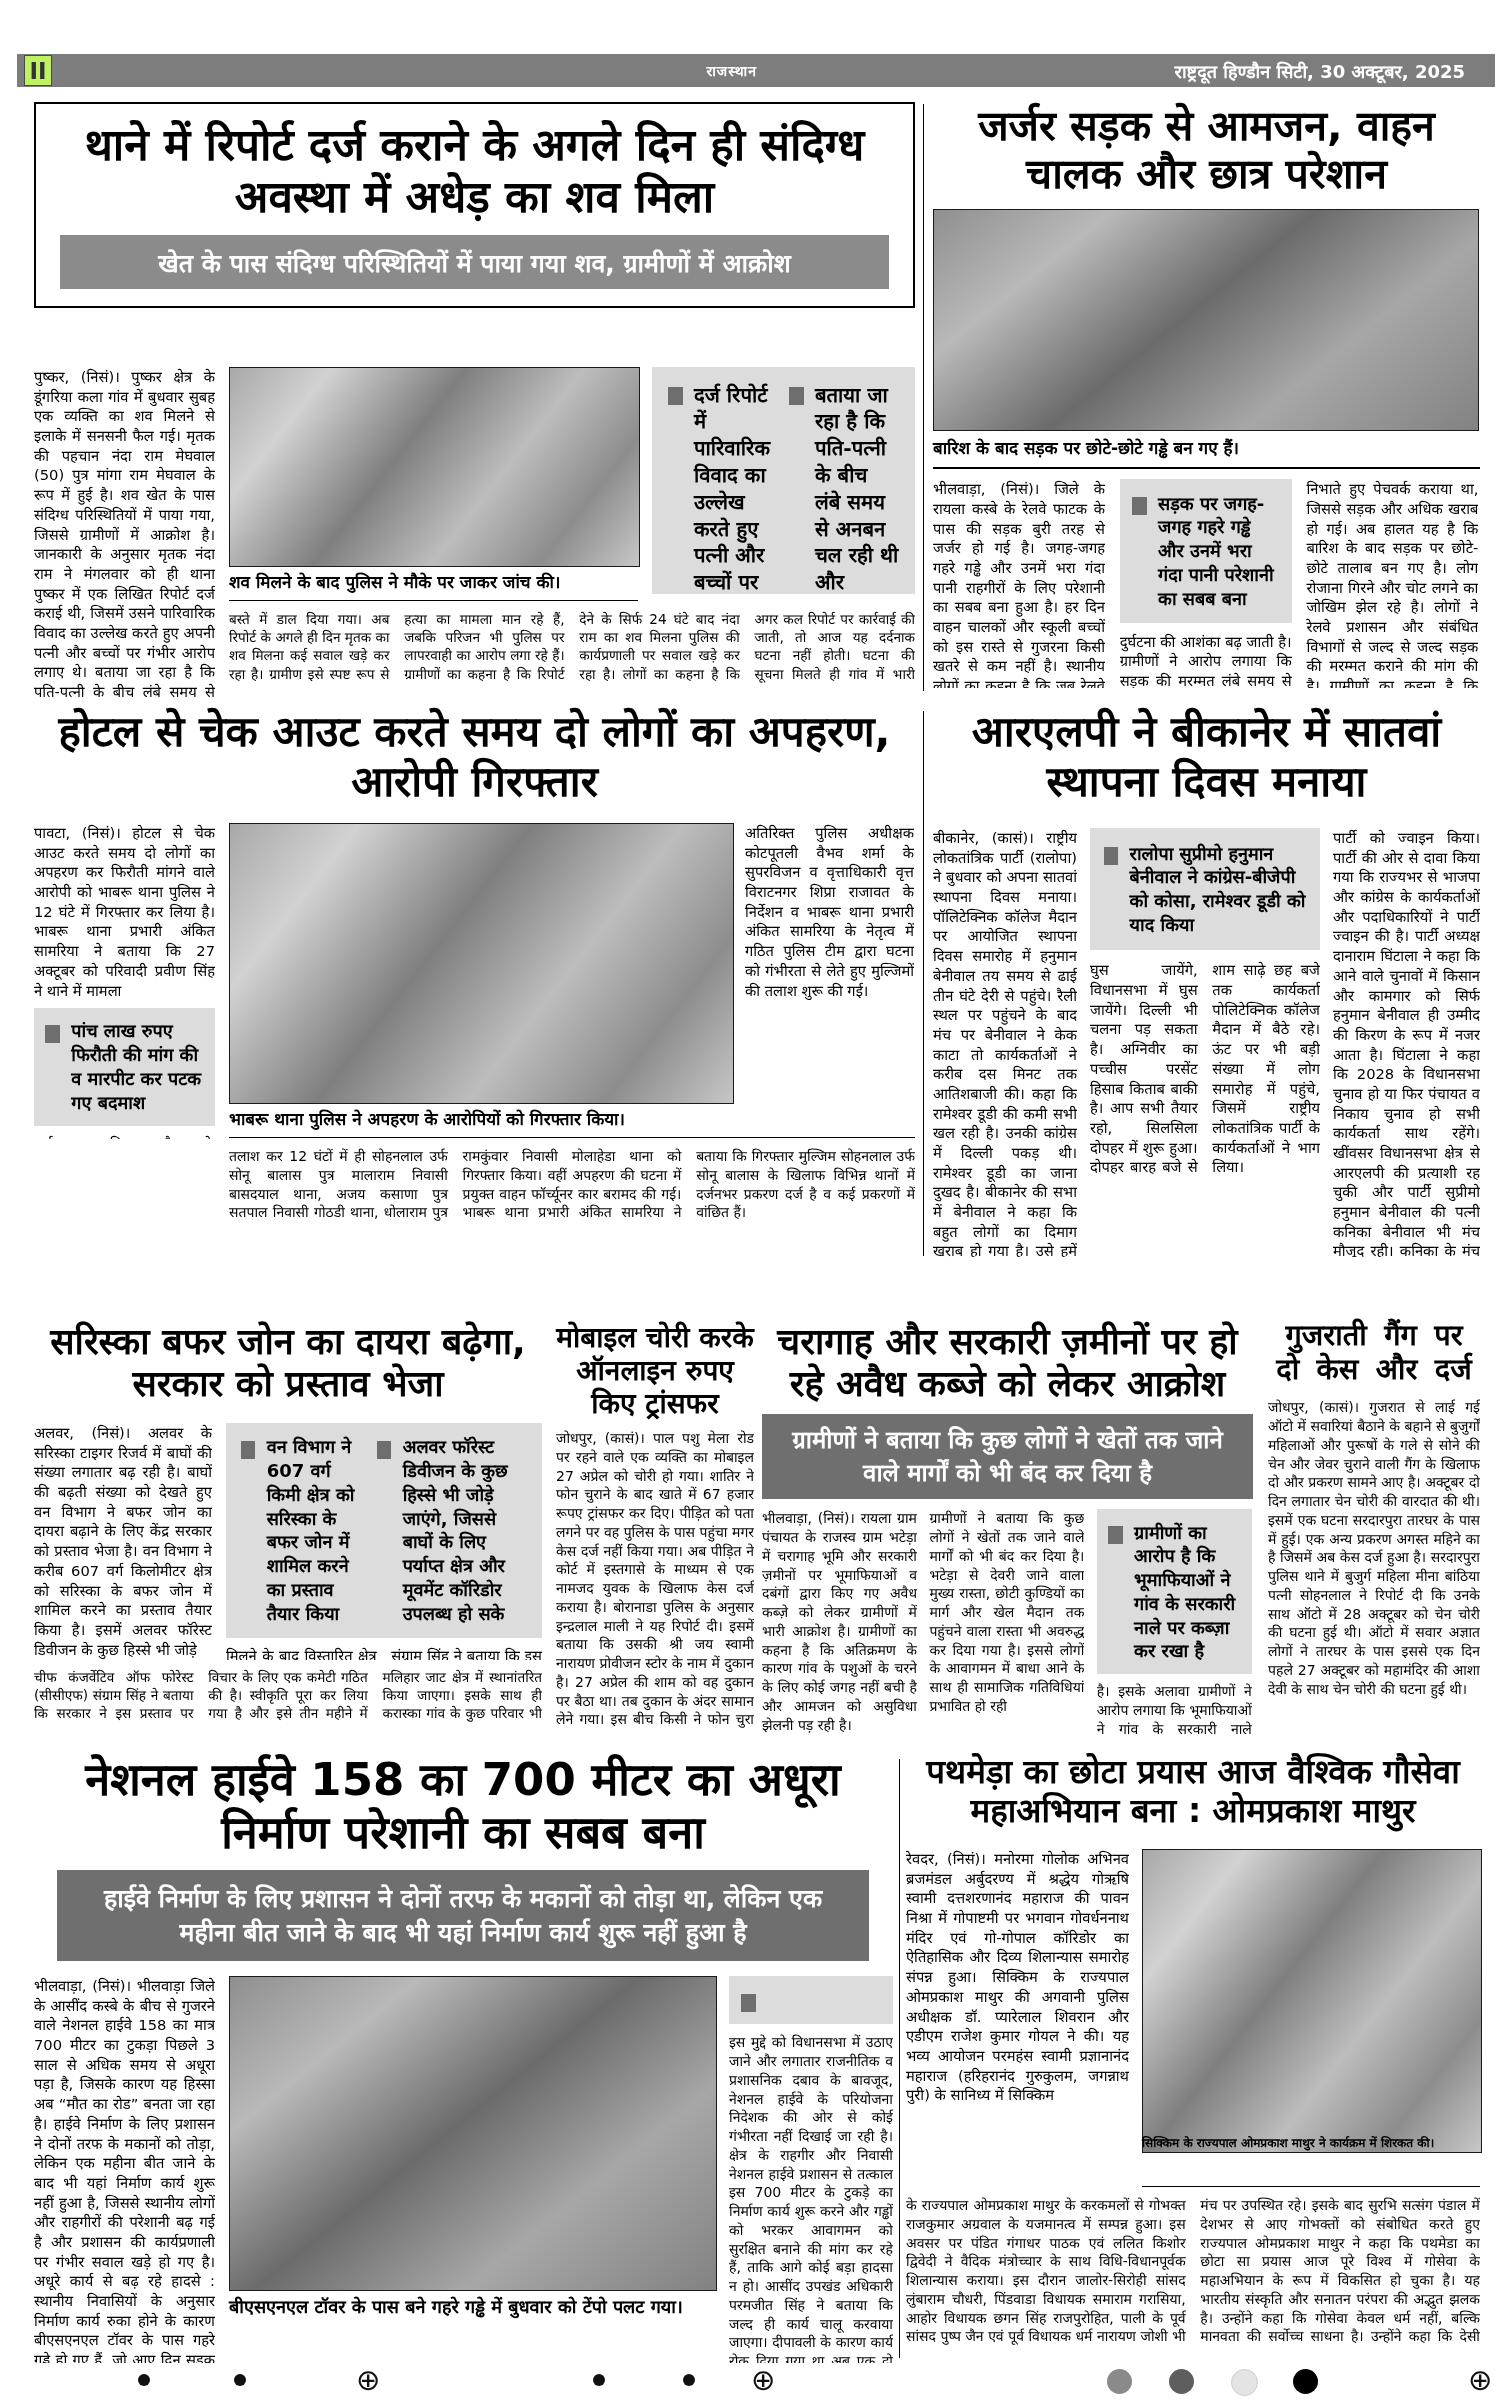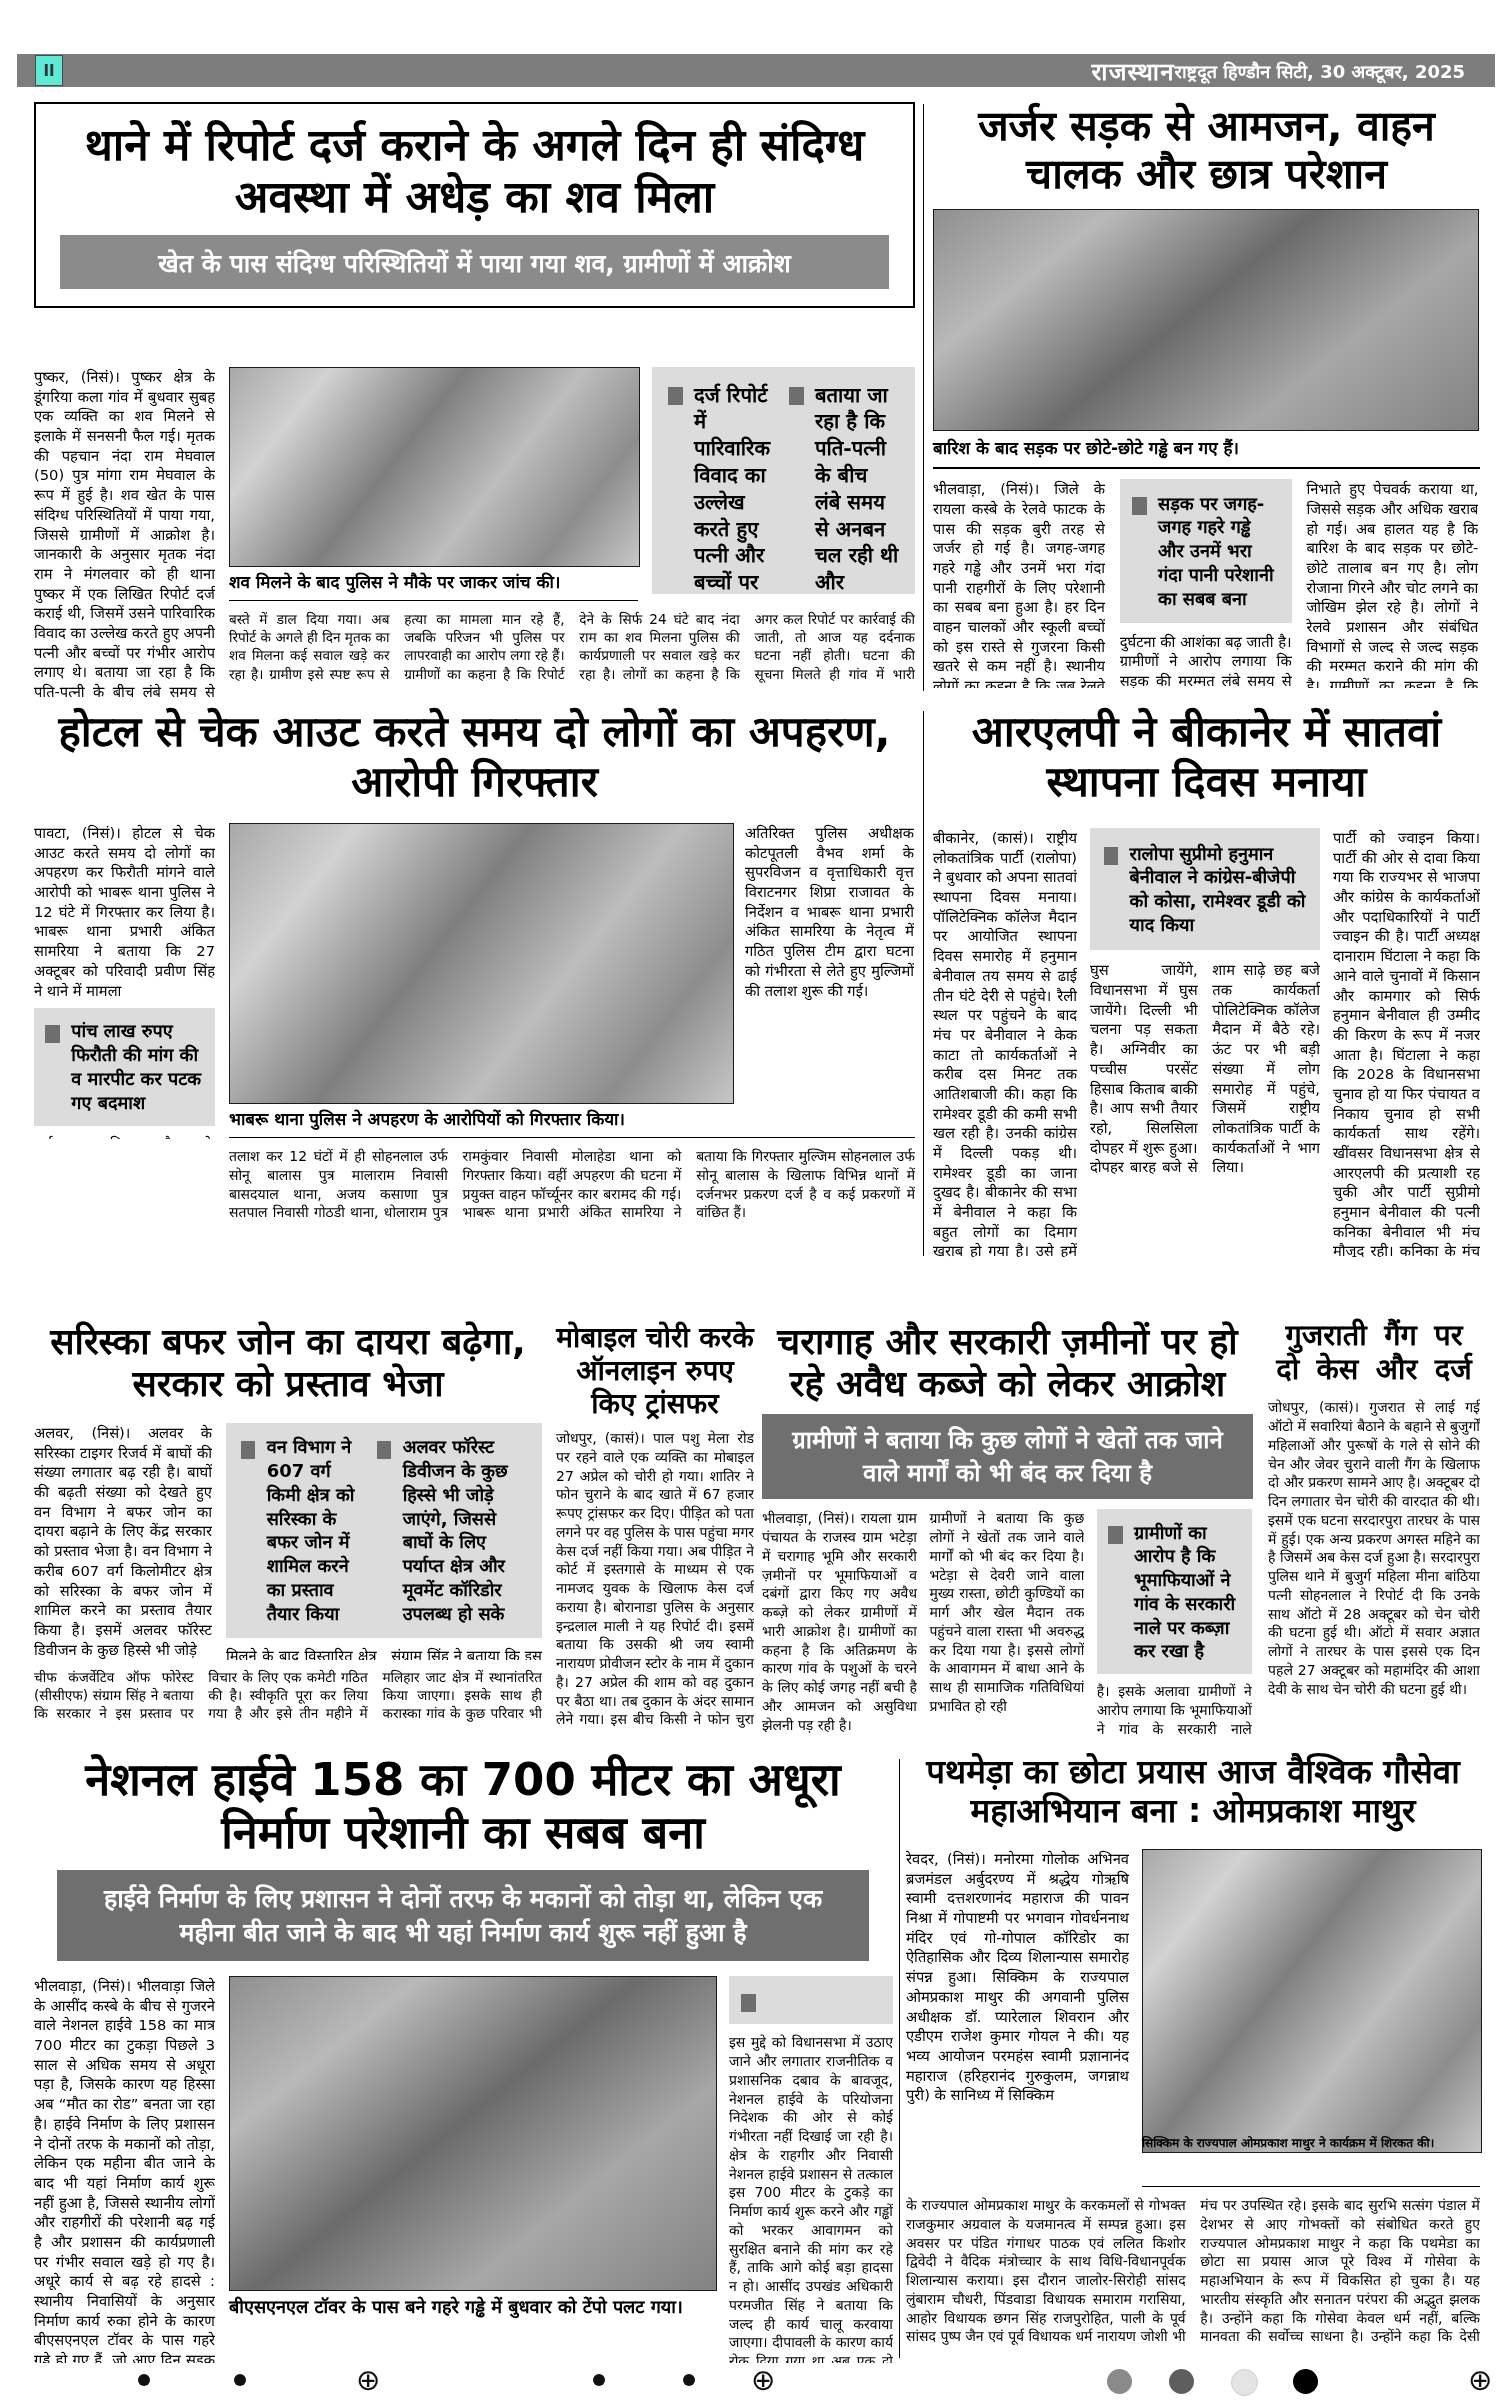--- a/index.html
+++ b/index.html
@@ -2,24 +2,24 @@
 <html style="font-size:9px"><head>
 <meta charset="utf-8">
 <style>
   html,body{margin:0;padding:0;background:#e8e8e8;}
   .page{position:relative;width:1512px;height:2401px;background:#ffffff;
         font-family:"DejaVu Sans",sans-serif;color:#000;overflow:hidden;}
   .abs{position:absolute;}
   
   .masthead{position:absolute;top:54px;left:17px;width:1478px;height:33px;
             background:#7d7d7d;display:flex;align-items:center;}
-  .pageno{width:26px;height:29px;background:#5eead4;border:1.1px solid #4a4a4a;margin-left:18px;
+  .pageno{width:26px;height:29px;background:#bef264;border:1.1px solid #4a4a4a;margin-left:7px;
           display:flex;align-items:center;justify-content:center;
-          font-size:15px;font-weight:bold;color:#333;}
-  .mast-section{flex:1;text-align:right;color:#fff;font-size:24px;font-weight:bold;letter-spacing:1.1px;}
+          font-size:23px;font-weight:bold;color:#333;}
+  .mast-section{flex:1;text-align:center;color:#fff;font-size:14px;font-weight:bold;letter-spacing:1.1px;}
   .mast-edition{color:#fff;font-size:18px;font-weight:bold;padding-right:30px;white-space:nowrap;}
   .mast-spacer{width:237px;}
   
   .hl{font-weight:bold;text-align:center;line-height:1.18;color:#000;}
   .bodytxt{font-size:14.7px;line-height:1.34;text-align:justify;overflow:hidden;}
   .caption{font-weight:bold;font-size:17px;line-height:1.25;}
   .photo{border:1.1px solid #1a1a1a;
          background:linear-gradient(128deg,#a8a8a8 0%,#d2d2d2 18%,#7f7f7f 42%,#bdbdbd 63%,#8d8d8d 82%,#c7c7c7 100%);}
   .photo.dark{background:linear-gradient(141deg,#8f8f8f 0%,#b9b9b9 22%,#6b6b6b 47%,#a7a7a7 71%,#828282 100%);}
   .graysub{background:#8b8b8b;color:#fff;font-weight:bold;text-align:center;}

